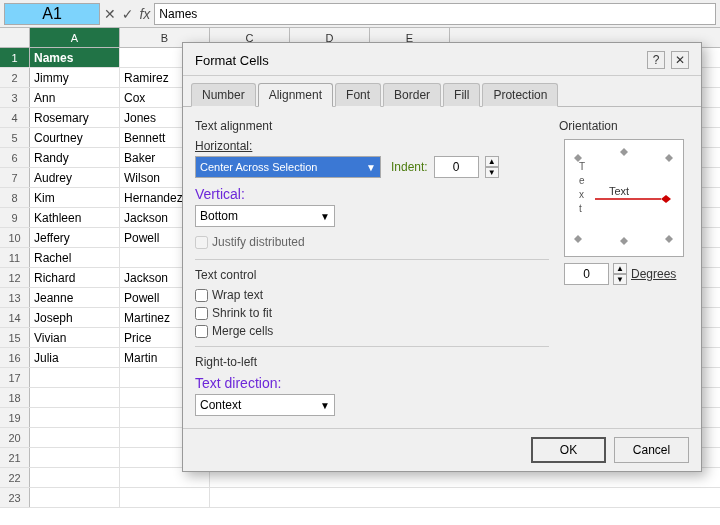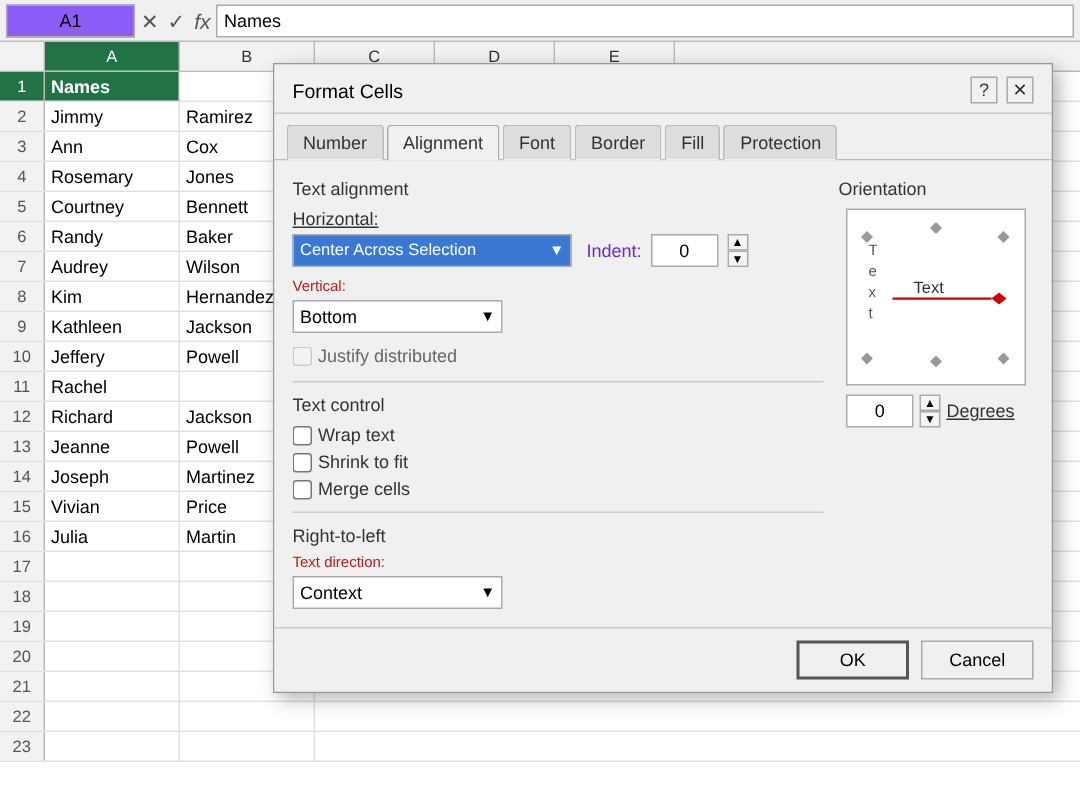--- a/index.html
+++ b/index.html
@@ -26,26 +26,26 @@
     .formula-bar {
       display: flex;
       align-items: center;
       height: 28px;
       background: #f0f0f0;
       border-bottom: 1px solid #bbb;
       padding: 0 4px;
       gap: 4px;
     }
     .cell-ref-box {
-      width: 86px;
+      width: 96px;
       height: 22px;
       border: 1px solid #aaa;
       text-align: center;
-      font-size: 12px;
-      background: #8b5cf6;
+      font-size: 16px;
+      background: #7dd3fc;
     }
     .formula-icons {
       display: flex;
       align-items: center;
       gap: 6px;
       color: #555;
       font-size: 14px;
     }
     .formula-input {
       flex: 1;
@@ -219,22 +219,22 @@
       font-weight: normal;
     }
     .field-label {
       font-size: 12px;
       color: #333;
       margin-bottom: 3px;
       text-decoration: underline;
       text-decoration-style: solid;
     }
     .field-label-plain {
-      font-size: 10px;
-      color: #b91c1c;
+      font-size: 14px;
+      color: #6d28d9;
       margin-bottom: 3px;
     }
 
     .select-row {
       display: flex;
       align-items: center;
       margin-bottom: 8px;
     }
     .styled-select {
       width: 180px;
@@ -256,21 +256,21 @@
       font-size: 10px;
     }
     .indent-row {
       display: flex;
       align-items: center;
       gap: 6px;
       margin-left: 10px;
     }
     .indent-label {
       font-size: 12px;
-      color: #6d28d9;
+      color: #4d7c0f;
       text-align: center;
     }
     .indent-input {
       width: 45px;
       height: 22px;
       border: 1px solid #aaa;
       background: white;
       text-align: center;
       font-size: 12px;
     }

